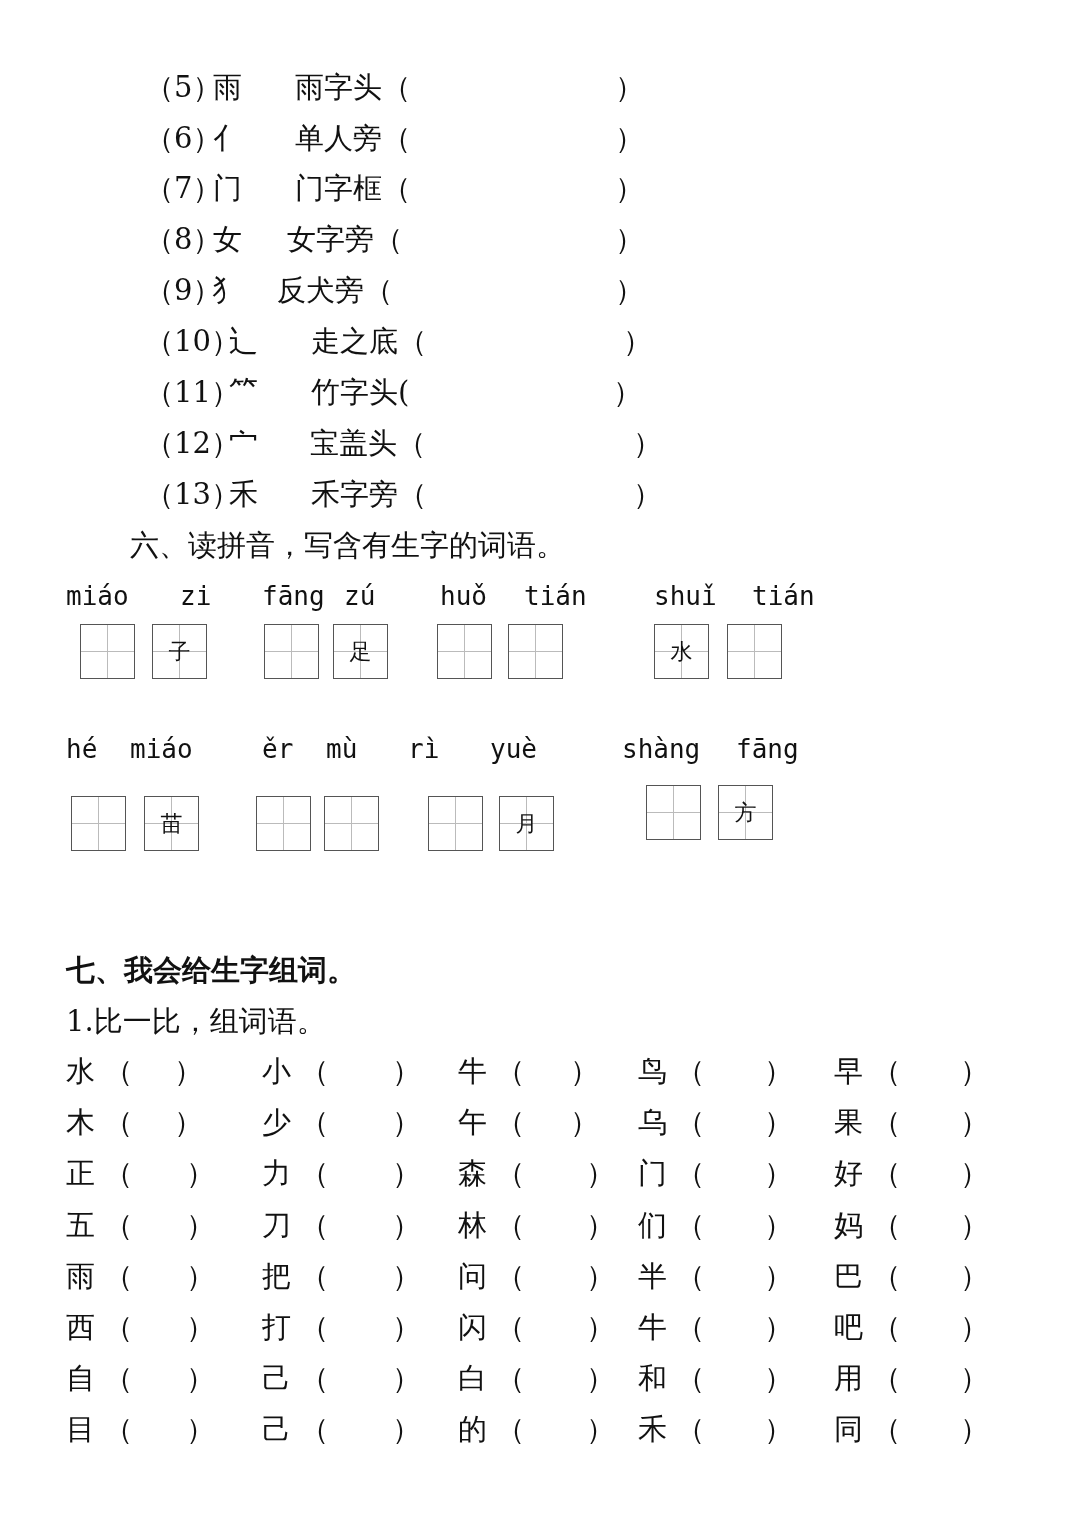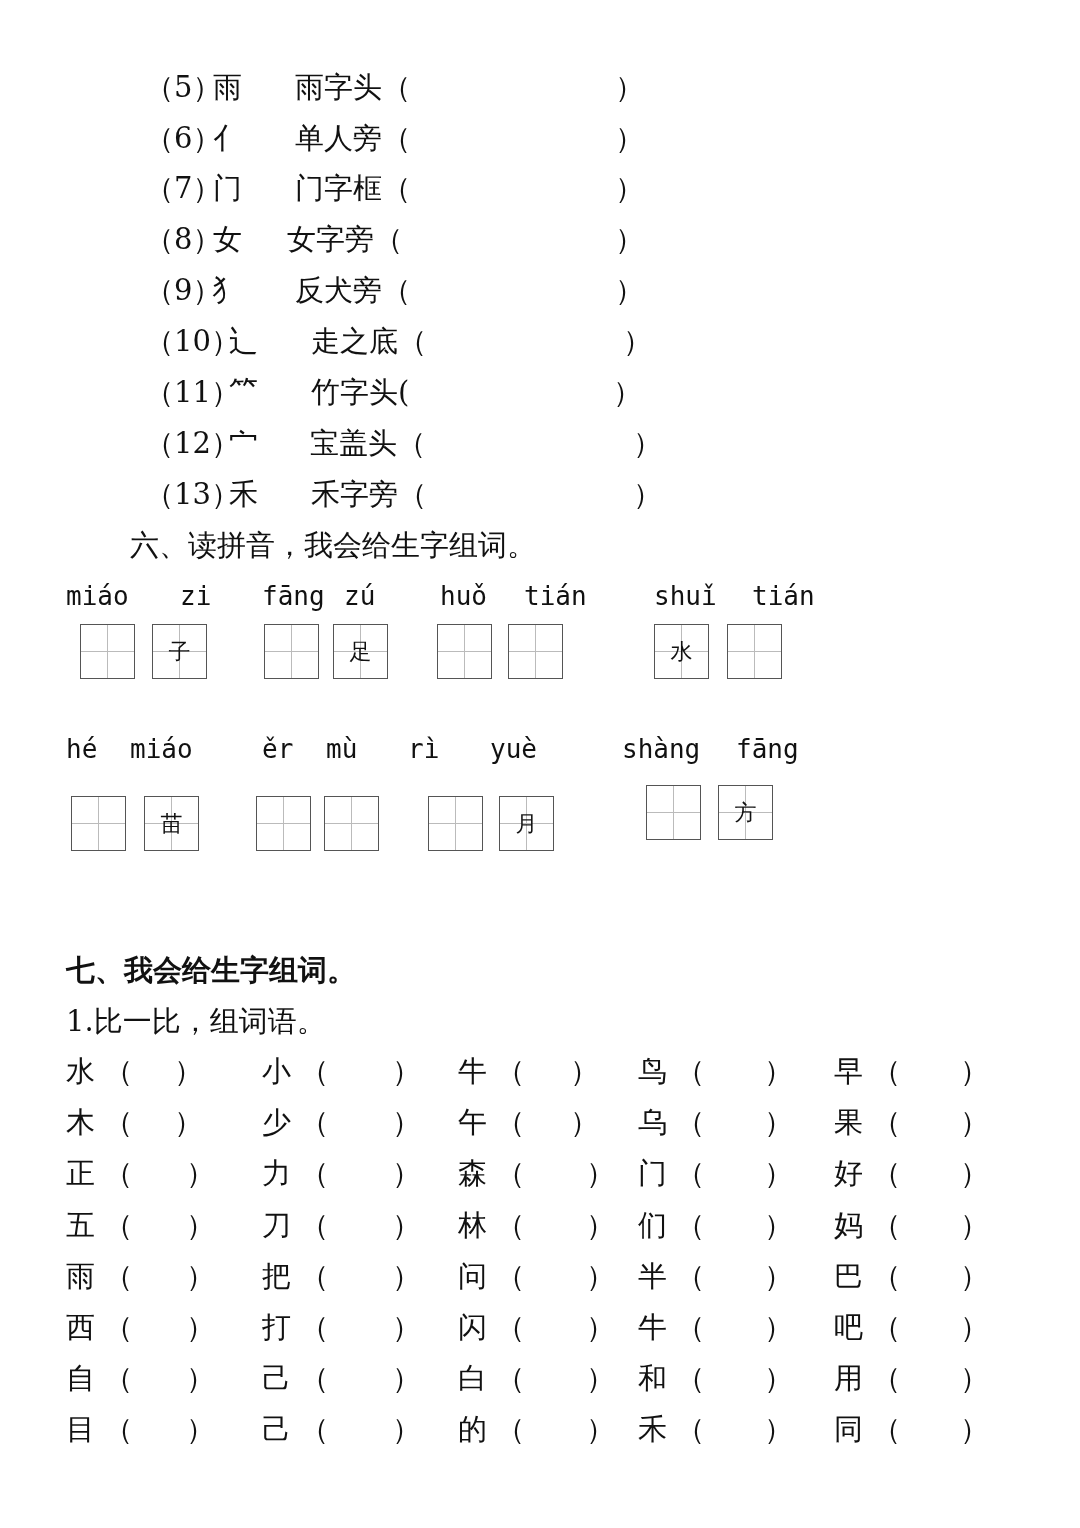--- a/index.html
+++ b/index.html
@@ -49,21 +49,21 @@
     </div>
     <div class="radical-row" style="top:219px">
       <span style="left:0">（8）</span>
       <span style="left:68px">女</span>
       <span style="left:142px">女字旁（</span>
       <span style="left:470px">）</span>
     </div>
     <div class="radical-row" style="top:270px">
       <span style="left:0">（9）</span>
       <span style="left:68px">犭</span>
-      <span style="left:150px">反犬旁（</span>
+      <span style="left:132px">反犬旁（</span>
       <span style="left:470px">）</span>
     </div>
     <div class="radical-row" style="top:321px">
       <span style="left:0">（10）</span>
       <span style="left:84px">辶</span>
       <span style="left:166px">走之底（</span>
       <span style="left:478px">）</span>
     </div>
     <div class="radical-row" style="top:372px">
       <span style="left:0">（11）</span>
@@ -78,21 +78,21 @@
       <span style="left:488px">）</span>
     </div>
     <div class="radical-row" style="top:474px">
       <span style="left:0">（13）</span>
       <span style="left:84px">禾</span>
       <span style="left:166px">禾字旁（</span>
       <span style="left:488px">）</span>
     </div>
   </div>
 
-  <div class="section-title" style="left:130px; top:525px">六、读拼音，我会给生字组词。</div>
+  <div class="section-title" style="left:130px; top:525px">六、读拼音，写含有生字的词语。</div>
 
   <div class="pinyin" style="left:66px; top:580px">miáo</div>
   <div class="pinyin" style="left:180px; top:580px">zi</div>
   <div class="pinyin" style="left:262px; top:580px">fāng</div>
   <div class="pinyin" style="left:344px; top:580px">zú</div>
   <div class="pinyin" style="left:440px; top:580px">huǒ</div>
   <div class="pinyin" style="left:524px; top:580px">tián</div>
   <div class="pinyin" style="left:654px; top:580px">shuǐ</div>
   <div class="pinyin" style="left:752px; top:580px">tián</div>
 

